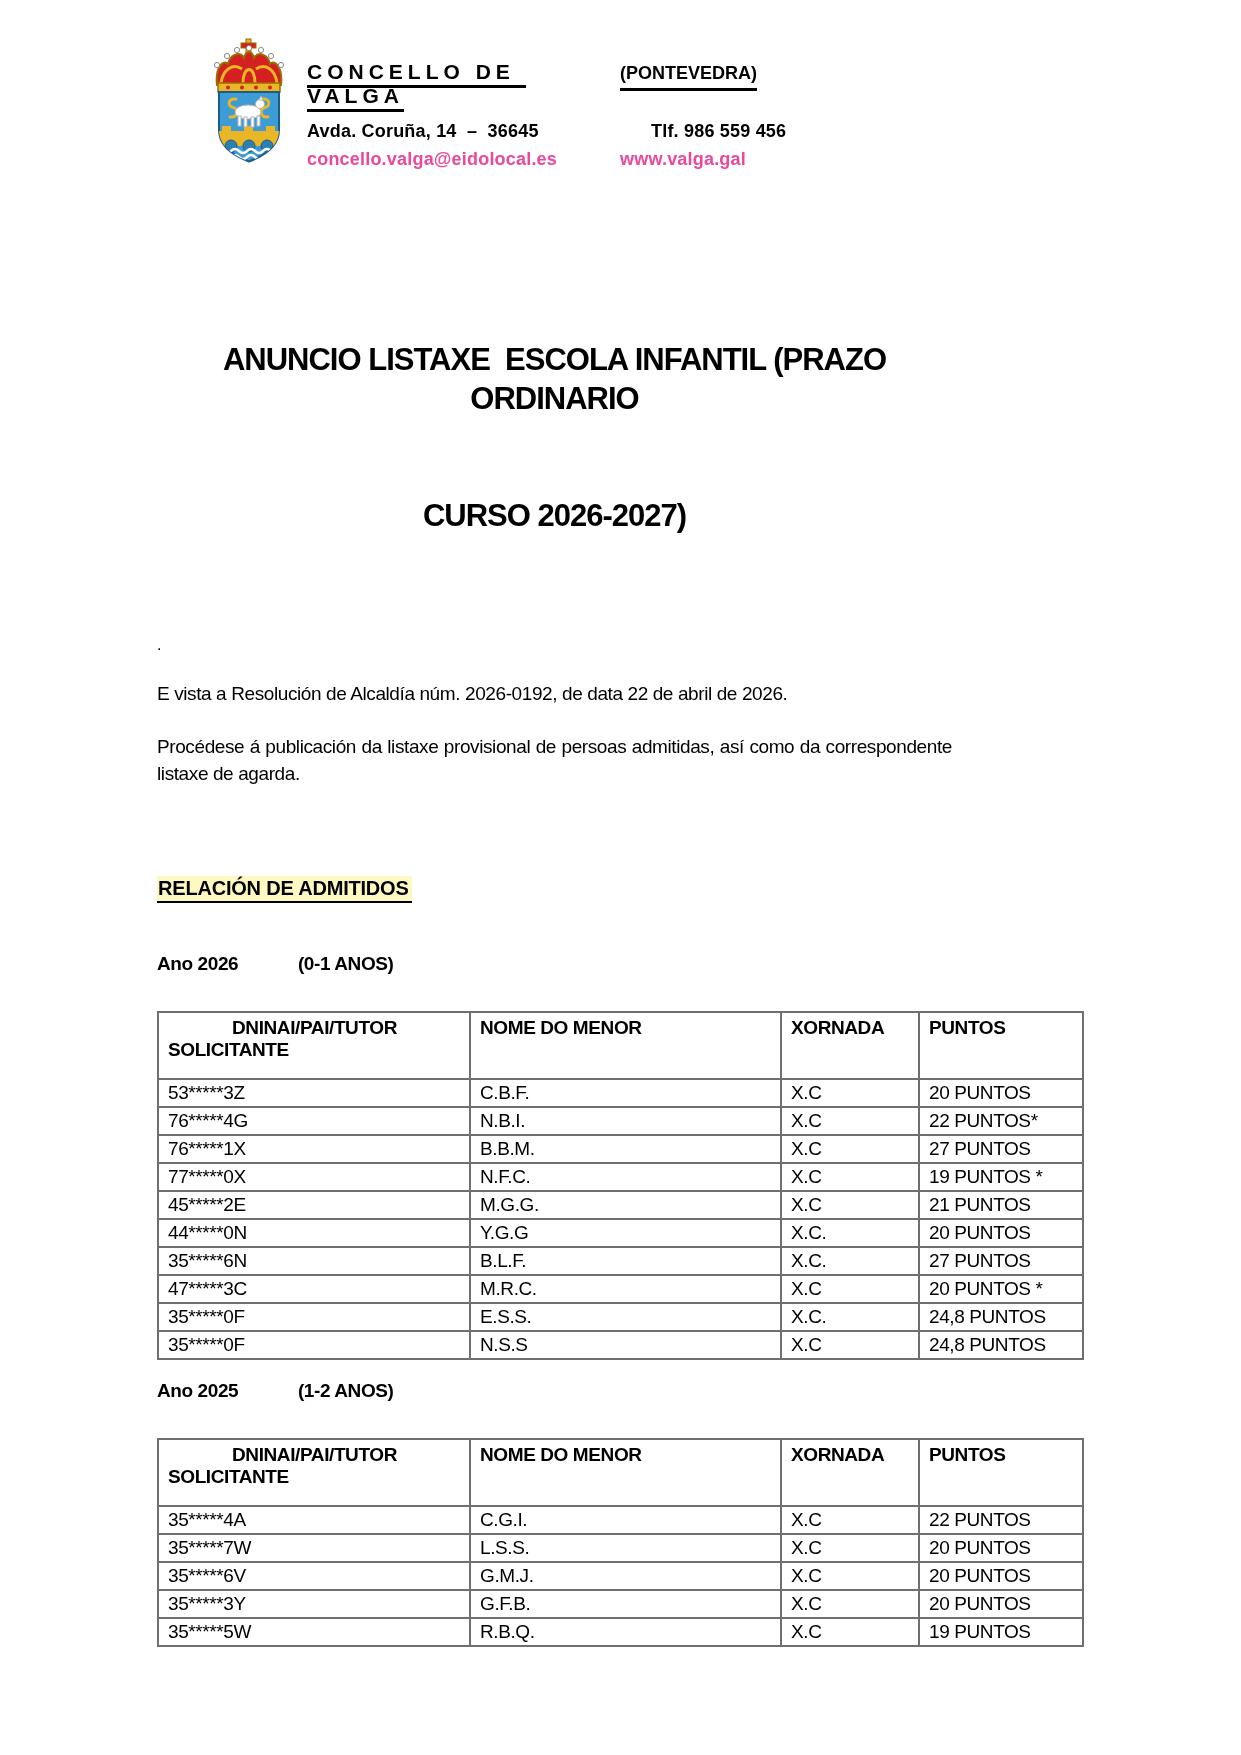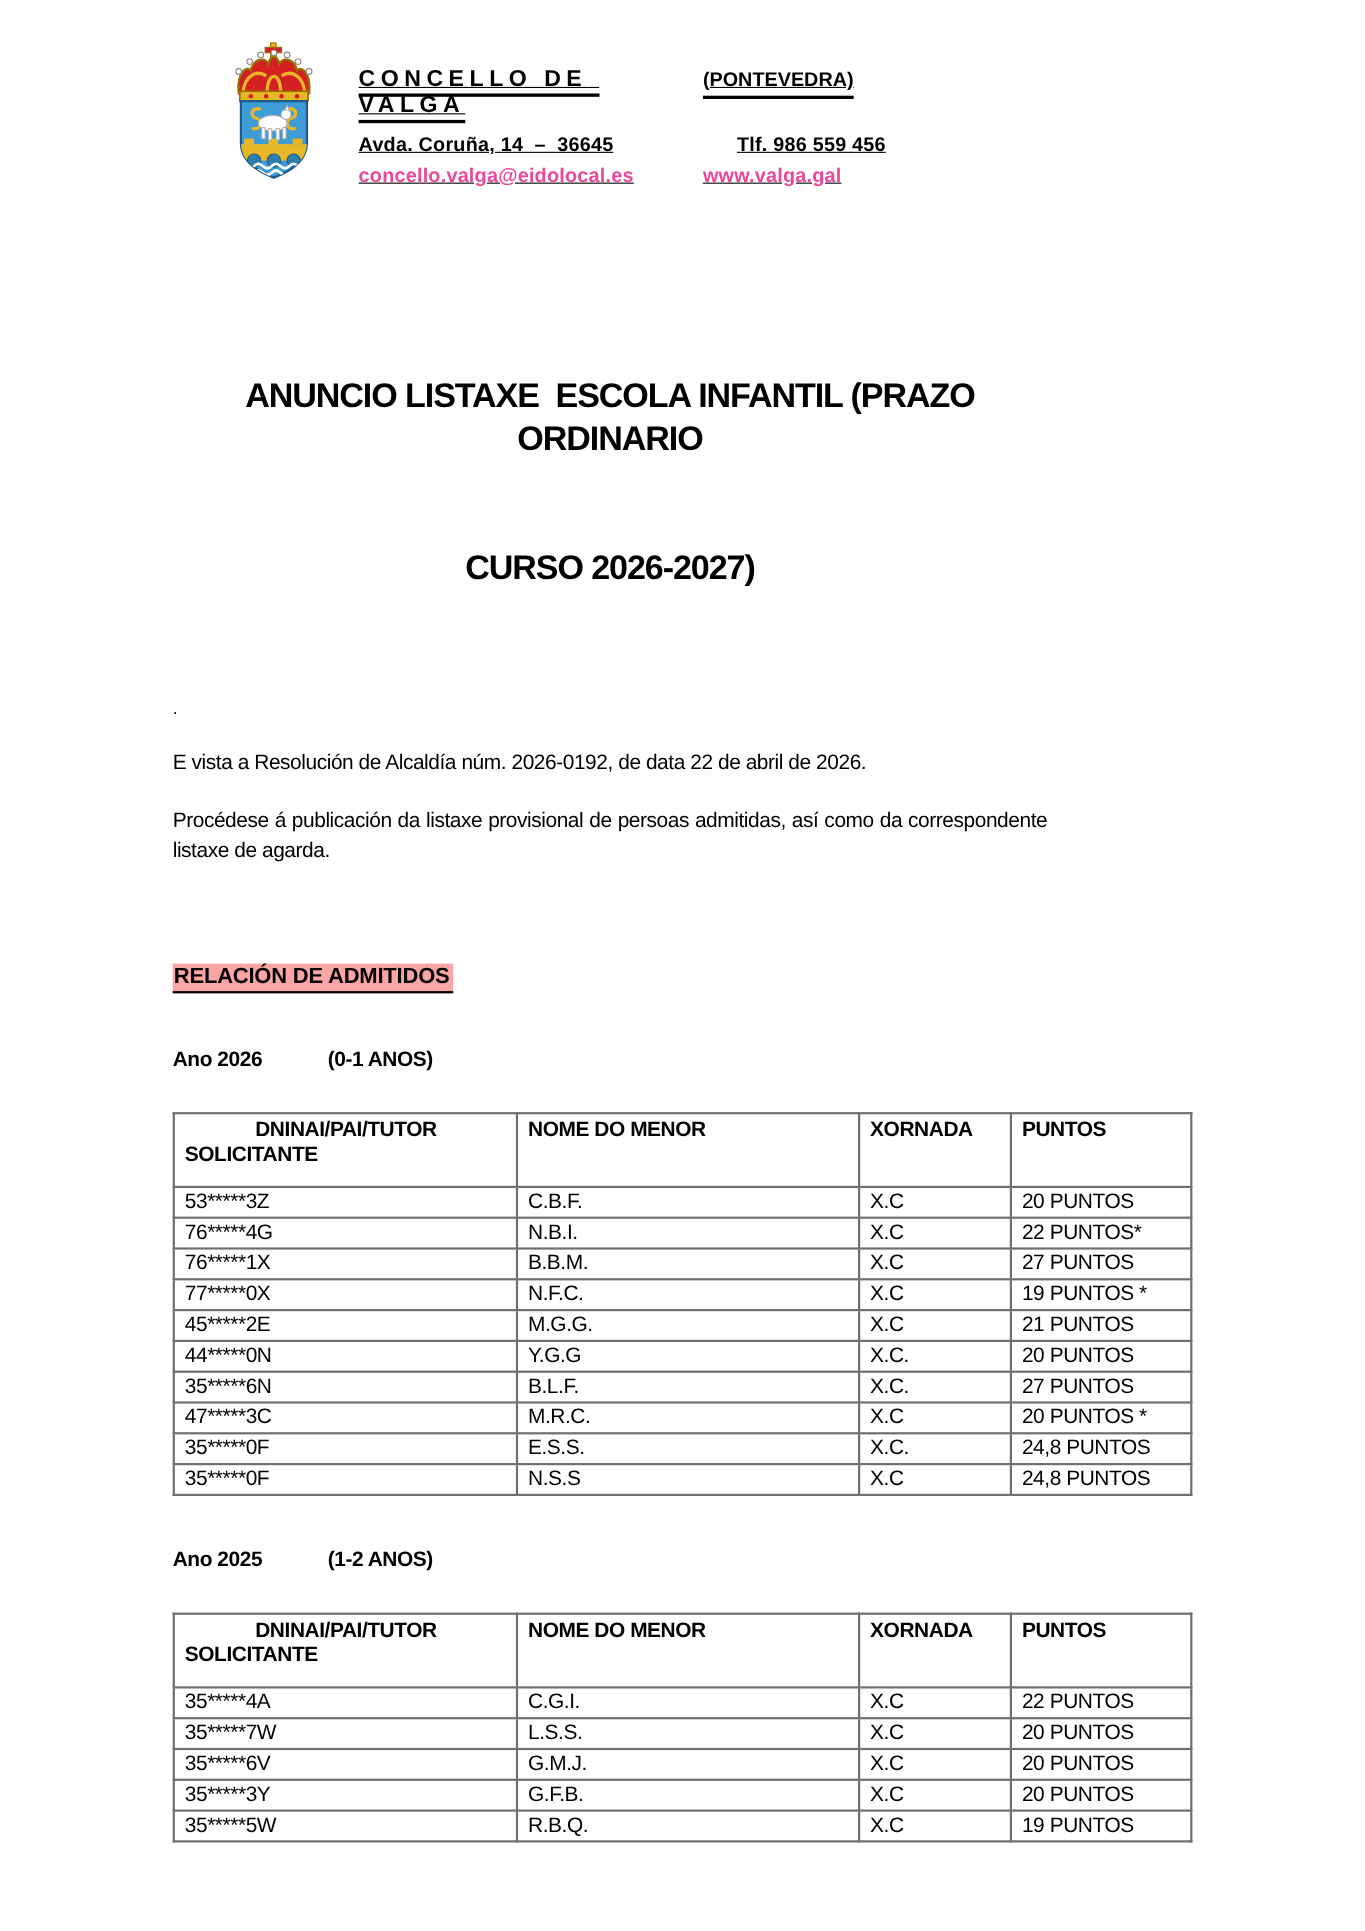--- a/index.html
+++ b/index.html
@@ -7,21 +7,21 @@
     width:1241px; height:1755px;
     background:#ffffff; color:#000000;
     font-family:"Liberation Sans", sans-serif;
     position:relative; overflow:hidden;
   }
   .page { padding:38px 155px 0 157px; }
 
   
   .doc-header { display:flex; margin-left:46px; }
   .crest { flex:0 0 auto; }
-  .header-text { margin-left:31px; padding-top:22px;text-decoration:underline; }
+  .header-text { margin-left:12px; padding-top:22px; }
   .h-row { display:flex; align-items:baseline; }
   .h-col1 { width:313px; }
   .org-name {
     font-weight:bold; font-size:21px; letter-spacing:5px;
     border-bottom:3px solid #000; padding-bottom:2px; white-space:pre-wrap;
   }
   .province {
     font-weight:bold; font-size:18px;
     border-bottom:3px solid #000; padding-bottom:4px;
   }
@@ -39,24 +39,24 @@
   }
   .dot-line { margin-top:24px; font-size:16px; line-height:16px; }
   .para { font-size:19px; line-height:27px; text-align:justify; }
   .p1 { margin-top:2px; }
   .p2 { margin-top:27px; }
   .p3 { margin-top:26px; }
 
   .section-heading {
     display:inline-block; margin-top:70px;
     font-weight:bold; font-size:20px; letter-spacing:-0.2px;
-    background:#fca5a5; border-bottom:2px solid #000; padding:1px 3px 1px 1px;
+    background:#fef9c3; border-bottom:2px solid #000; padding:1px 3px 1px 1px;
   }
   .ano-line { margin-top:50px; font-weight:bold; font-size:19px; }
-  .ano-line.second { margin-top:48px; }
+  .ano-line.second { margin-top:20px; }
   .ano-year { display:inline-block; width:136px; }
 
   
   table.listing {
     margin-top:36px; border-collapse:collapse; table-layout:fixed;
     width:925px; letter-spacing:-0.4px;
   }
   table.listing col.c1 { width:312px; }
   table.listing col.c2 { width:311px; }
   table.listing col.c3 { width:138px; }

